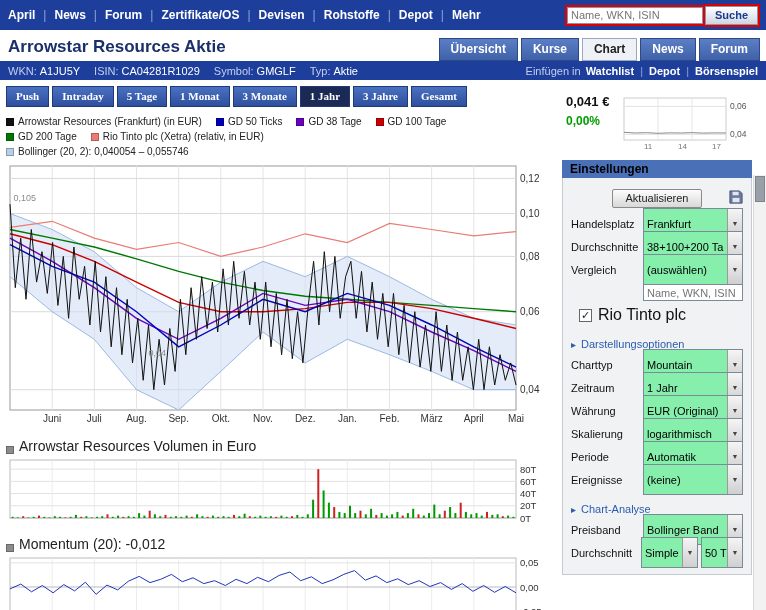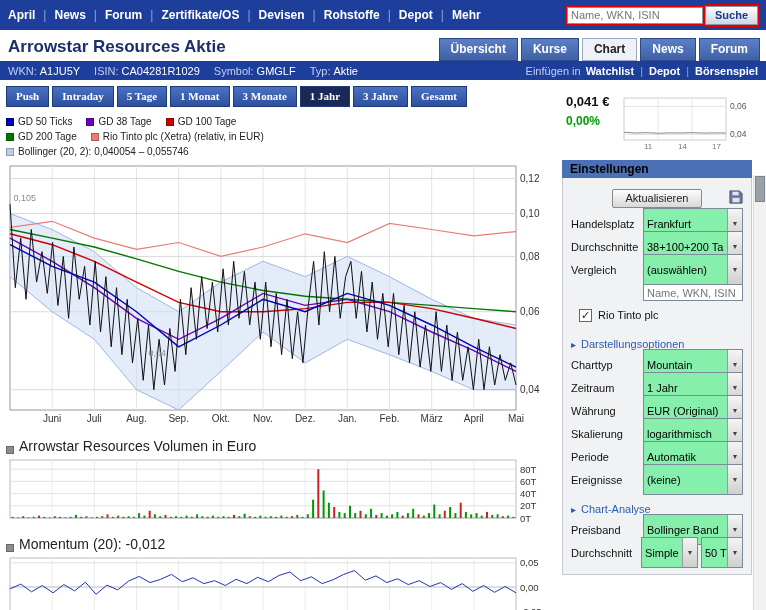--- a/index.html
+++ b/index.html
@@ -77,21 +77,21 @@
   .sel-txt { flex:1; font-size:11px; padding:0 3px; white-space:nowrap; overflow:hidden; }
   .sel-btn { width:15px; align-self:stretch; background:linear-gradient(#f5f5f5,#cfcfcf); border-left:1px solid #9a9a9a;
     display:flex; align-items:center; justify-content:center; font-size:7px; color:#444; }
   .sel.w57 { width:57px; } .sel.w42 { width:42px; }
   .dual { display:flex; gap:3px; }
   .row-input { justify-content:flex-end; }
   .cmp-input { width:100px; height:17px; border:1px solid #7a8a99; font-size:11px; padding:1px 3px; }
   .checkbox-row { display:flex; align-items:center; gap:6px; padding:3px 8px 3px 16px; height:22px; }
   .checkbox { width:13px; height:13px; border:1px solid #666; background:#fff; font-size:11px; line-height:11px;
     text-align:center; color:#222; cursor:pointer; }
-  .checkbox-label { font-size:11px; color:#111; }
+  .checkbox-label { font-size:16px; color:#111; }
   .section-row { display:flex; align-items:center; gap:5px; padding:12px 8px 3px; color:#2b5bb0; font-size:11px; cursor:pointer; }
   .section-arrow { font-size:10px; color:#2b5bb0; }
 
   .scrollbar { position:absolute; right:0; top:95px; bottom:0; width:13px; background:#f2f2f2;
     border-left:1px solid #dadada; }
   .scroll-thumb { position:absolute; top:1px; left:1px; width:10px; height:26px; background:#9aa0a8;
     border:1px solid #7e848c; }
 </style>
 </head>
 <body>
@@ -156,20 +156,24 @@
       <a class="rtab">5 Tage</a>
       <a class="rtab">1 Monat</a>
       <a class="rtab">3 Monate</a>
       <a class="rtab active">1 Jahr</a>
       <a class="rtab">3 Jahre</a>
       <a class="rtab">Gesamt</a>
     </div>
 
     <div class="legend">
       <div class="legend-row">
+        <span class="legend-item">
+          <span class="swatch" style="background-color: rgb(17, 17, 17);"></span>
+          <span>Arrowstar Resources (Frankfurt) (in EUR)</span>
+          </span>
         <span class="legend-item">
           <span class="swatch" style="background-color: rgb(0, 0, 187);"></span>
           <span>GD 50 Ticks</span>
           </span>
         <span class="legend-item">
           <span class="swatch" style="background-color: rgb(106, 0, 192);"></span>
           <span>GD 38 Tage</span>
           </span>
         <span class="legend-item">
           <span class="swatch" style="background-color: rgb(204, 0, 0);"></span>

